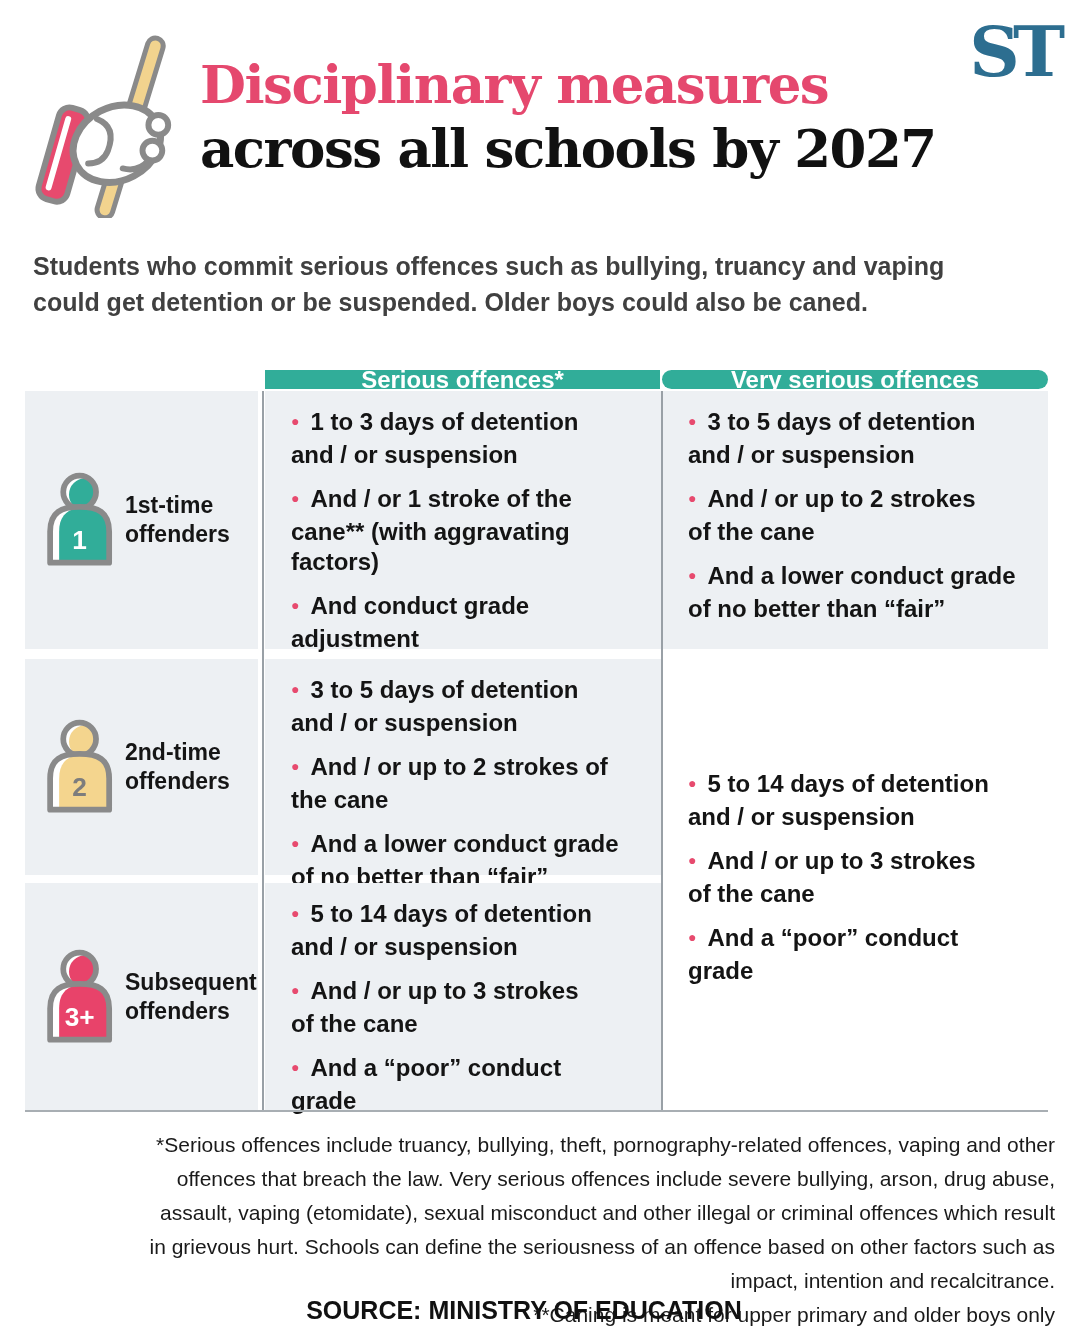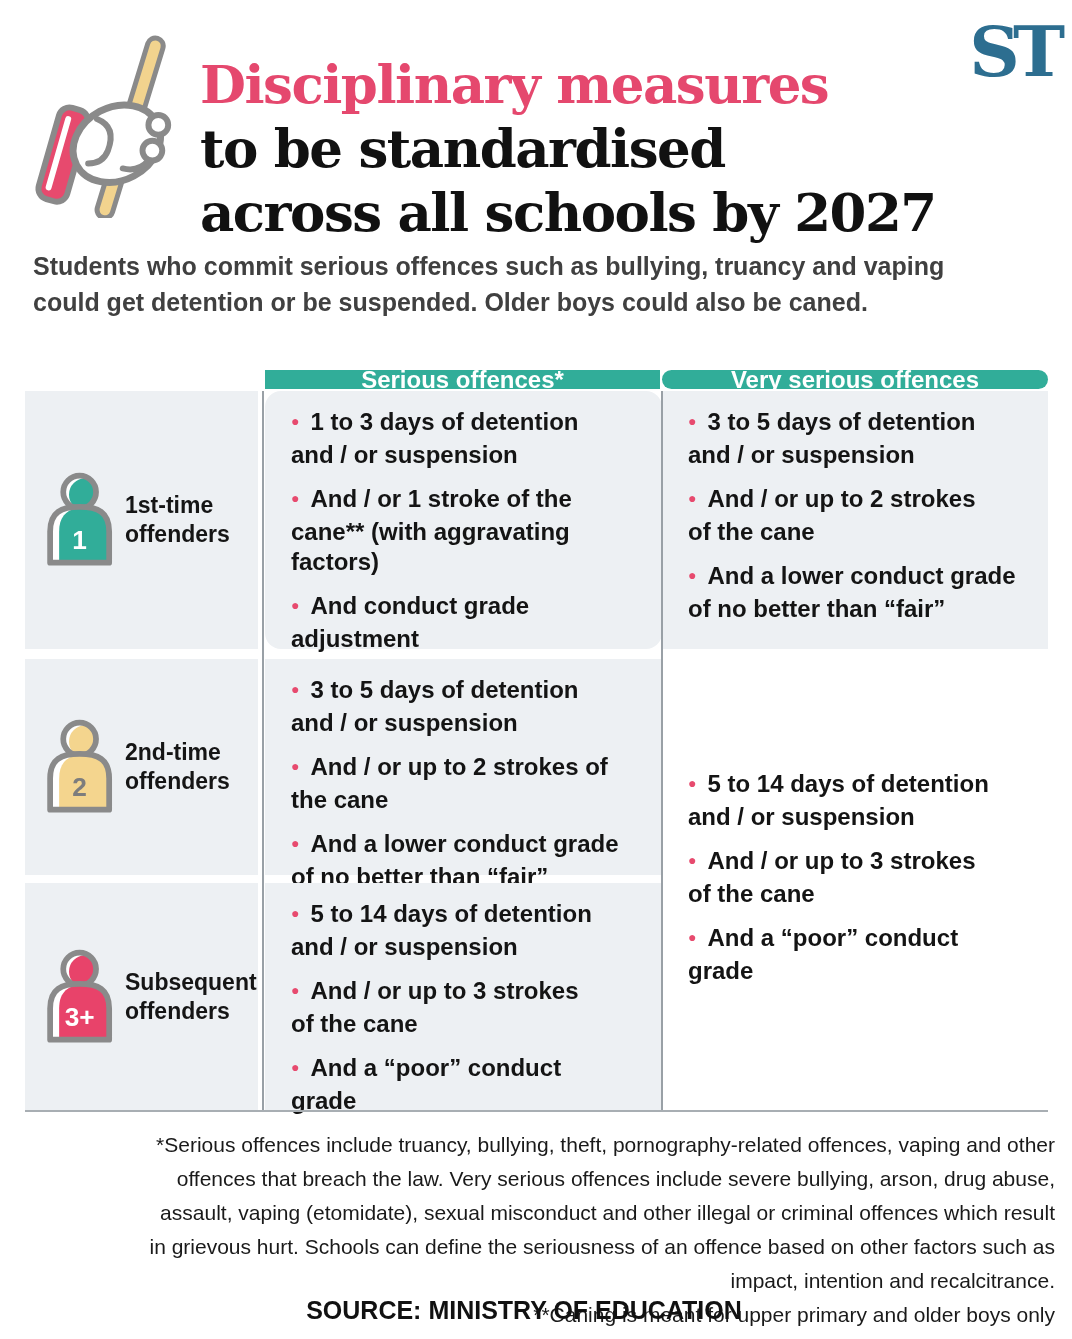--- a/index.html
+++ b/index.html
@@ -27,21 +27,21 @@
               display:grid;
               grid-template-columns:233px 7px 397px 386px;
               grid-template-rows:55px 2px 258px 10px 216px 8px 227px; }
   .th { background:#31ad99; color:#ffffff; font-weight:700; font-size:24px;
         display:flex; align-items:center; justify-content:center;margin-top:36px; }
   .th-serious { grid-area:1/3/2/4; border-right:2px solid #ffffff; }
   .th-very    { grid-area:1/4/2/5;border-radius:24px; }
   .cell { background:#edf0f3; }
   .labelcell { background:#edf0f3; display:flex; align-items:center; padding-left:12px; box-sizing:border-box; }
   .lab1 { grid-area:3/1/4/2; } .lab2 { grid-area:5/1/6/2; } .lab3 { grid-area:7/1/8/2; }
-  .s1 { grid-area:3/3/4/4;border-radius:16px; } .v1 { grid-area:3/4/4/5; }
+  .s1 { grid-area:3/3/4/4; } .v1 { grid-area:3/4/4/5; }
   .s2 { grid-area:5/3/6/4; } .s3 { grid-area:7/3/8/4; }
   .vmerged { grid-area:5/4/8/5; background:#ffffff; display:flex; flex-direction:column;
              justify-content:center; }
   .bullets { padding:16px 14px 0 26px; box-sizing:border-box; }
   .vmerged .bullets { padding-top:0; padding-right:8px; }
   .bl { margin:0 0 14px 0; font-weight:700; font-size:24px; line-height:30px; color:#141414; }
   .dot { color:#e74a6e; font-size:14px; position:relative; top:-4px; margin-right:11px; }
   .bl-t { white-space:pre-line; }
   .person-icon { width:82px; height:104px; flex-shrink:0; }
   .person-icon text { font-family:"Liberation Sans",sans-serif; font-weight:700; font-size:32px; }
@@ -69,21 +69,20 @@
     <g transform="rotate(-28 102 125)">
       <ellipse cx="102" cy="125" rx="46" ry="37" fill="#ffffff" stroke="#8a8a8a" stroke-width="7"></ellipse>
     </g>
     <circle cx="144" cy="106" r="10" fill="#ffffff" stroke="#8a8a8a" stroke-width="6"></circle>
     <circle cx="138" cy="132" r="10" fill="#ffffff" stroke="#8a8a8a" stroke-width="6"></circle>
     <path d="M82,100 q20,8 11,32 q-5,13 -20,13" fill="none" stroke="#8a8a8a" stroke-width="6" stroke-linecap="round"></path>
     <path d="M108,150 q16,4 26,-8" fill="none" stroke="#8a8a8a" stroke-width="6" stroke-linecap="round"></path>
   </svg>
   <h1 class="title">
     <span class="t1">Disciplinary measures</span>
-    <span class="t2">to be standardised</span>
     <span class="t3">across all schools by 2027</span>
   </h1>
   <div class="st-logo">ST</div>
 </div>
 
 <p class="intro">Students who commit serious offences such as bullying, truancy and vaping
 could get detention or be suspended. Older boys could also be caned.</p>
 
 <div class="offtable">
   <div class="th th-serious">Serious offences*</div>

